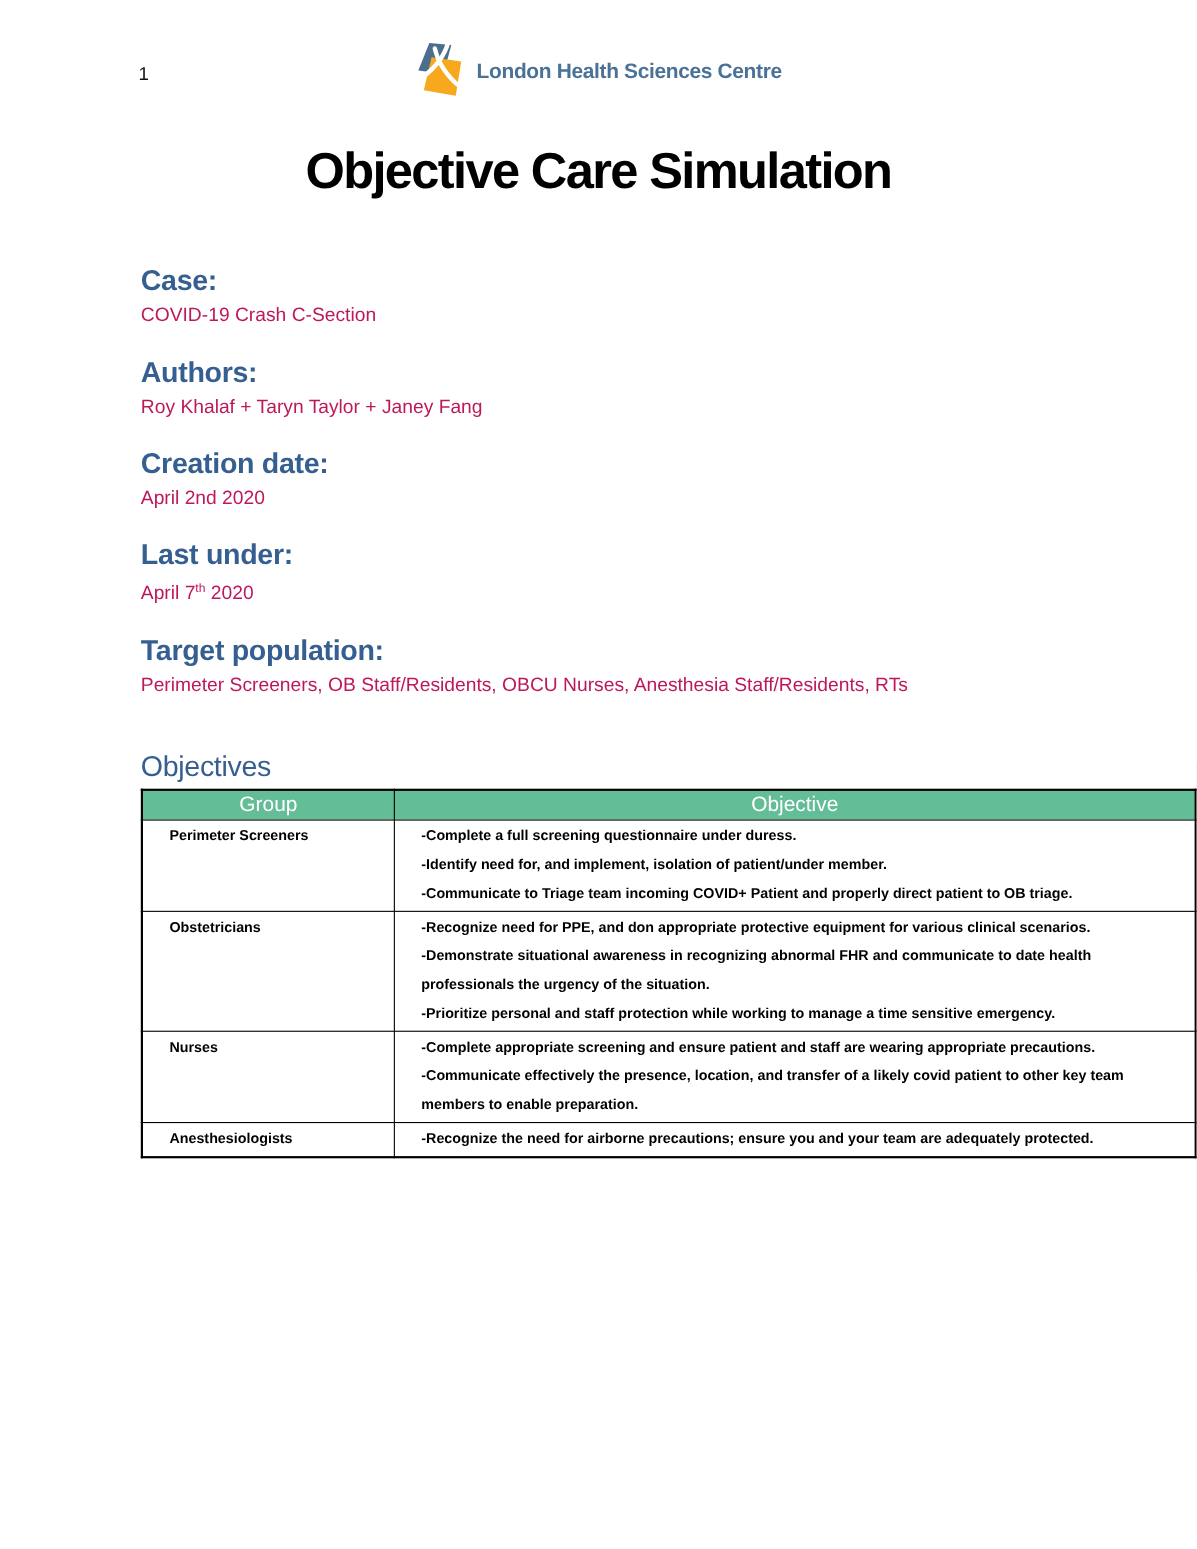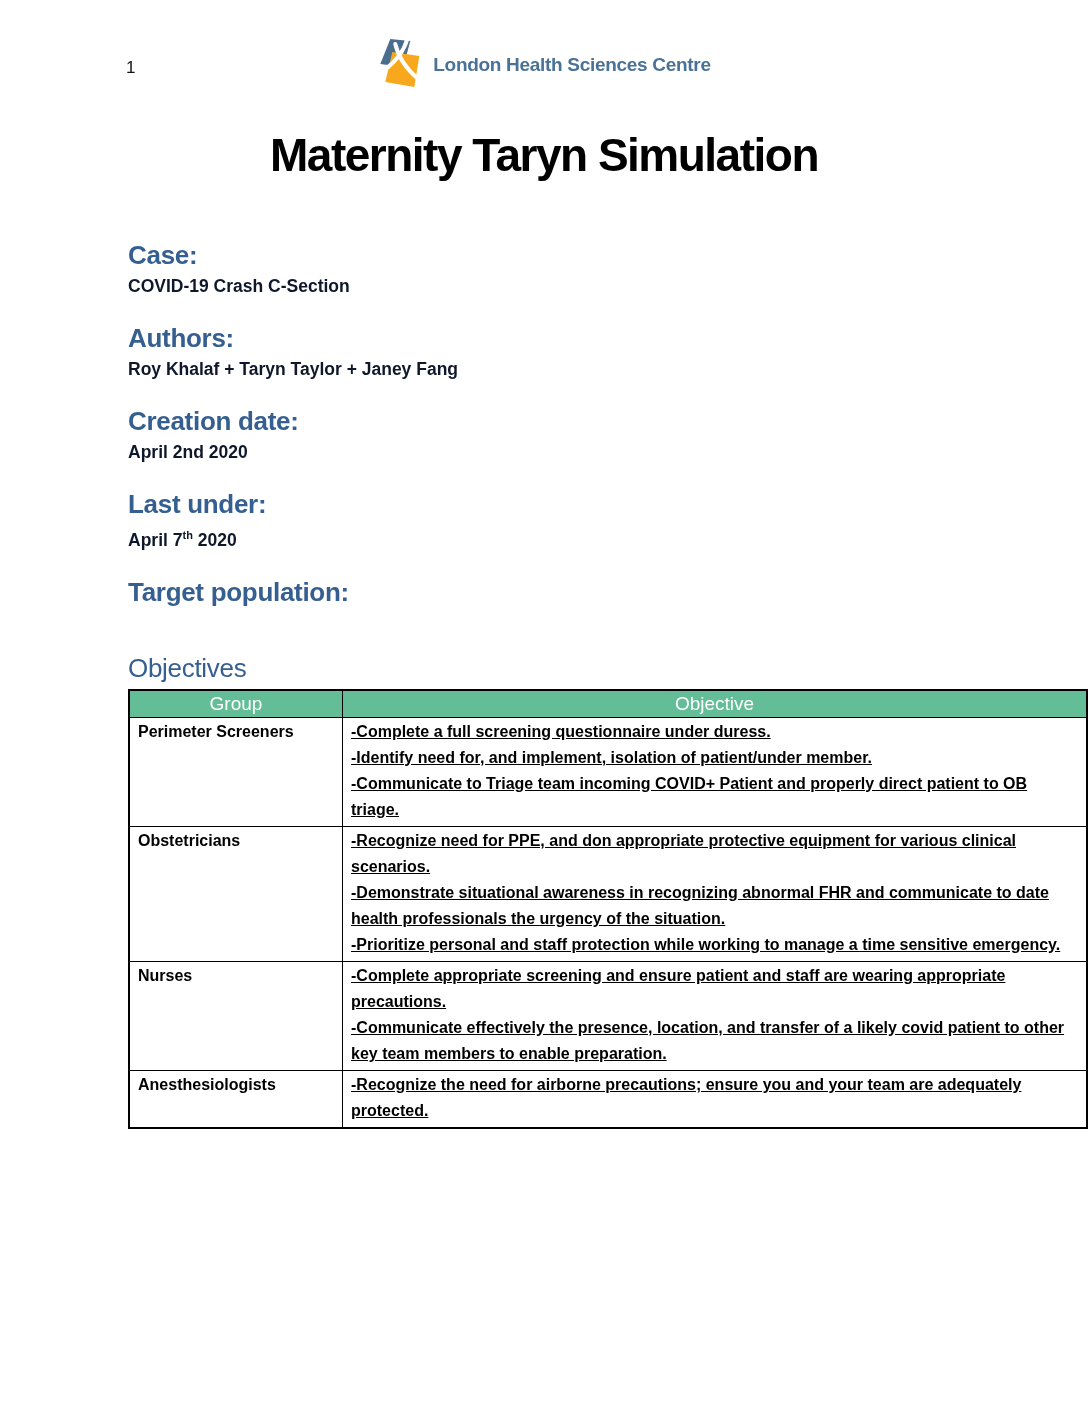--- a/index.html
+++ b/index.html
@@ -36,22 +36,22 @@
     position:absolute; left:128px; top:240px; width:812px;
   }
   .section { margin:0 0 24px 0; }
   .section-heading {
     margin:0;
     font-size:26px; font-weight:bold; line-height:30px;
     color:#365f91; letter-spacing:-0.3px;
   }
   .section-body {
     margin:4px 0 0 0;
-    font-size:17.5px; font-weight:bold; line-height:25px;
-    color:#0f172a;
+    font-size:17.5px; font-weight:normal; line-height:25px;
+    color:#be185d;
   }
   .section-body sup { font-size:11px; }
   .objectives-heading {
     margin:46px 0 6px 0;
     font-size:26px; font-weight:normal; line-height:30px;
     color:#365f91; letter-spacing:-0.3px;
   }
   table.objectives {
     border-collapse:collapse;
     width:960px;
@@ -62,46 +62,46 @@
   }
   table.objectives th {
     background:#63bd97;
     color:#ffffff;
     font-size:19px; font-weight:normal;
     text-align:center;
     padding:2px 4px;
   }
   table.objectives td {
     vertical-align:top;
-    font-size:16px; font-weight:bold; line-height:26px;
-    padding:1px 8px 3px 8px;
+    font-size:13px; font-weight:bold; line-height:26px;
+    padding:1px 8px 3px 24px;
   }
   td.group-cell { width:196px; }
-  .objective-item { margin:0;text-decoration:underline; }
+  .objective-item { margin:0; }
 </style>
 </head>
 <body>
 
 <div class="page">
 
   <div class="page-number">1</div>
 
   <div class="logo">
     <span>
       <svg width="46" height="50" viewBox="0 0 46 50" aria-hidden="true">
         <path d="M13,1 L33,3 L26,29 L3,26 Z" fill="#4b6e8e"></path>
         <path d="M15,14 L42,18 L37,49 L8,44 Z" fill="#f8a81d"></path>
         <path d="M30,1 C27,12 18,24 6,33" stroke="#ffffff" stroke-width="4" fill="none" stroke-linecap="round"></path>
         <path d="M18,6 C21,19 29,31 41,41 " stroke="#ffffff" stroke-width="4" fill="none" stroke-linecap="round"></path>
       </svg>
     </span>
     <span class="logo-text">London Health Sciences Centre</span>
   </div>
 
-  <div class="doc-title">Maternity Taryn Simulation</div>
+  <div class="doc-title">Objective Care Simulation</div>
 
   <div class="content">
 
     <div class="section">
       <h2 class="section-heading">Case:</h2>
       <p class="section-body">COVID-19 Crash C-Section</p>
     </div>
 
     <div class="section">
       <h2 class="section-heading">Authors:</h2>
@@ -113,20 +113,21 @@
       <p class="section-body">April 2nd 2020</p>
     </div>
 
     <div class="section">
       <h2 class="section-heading">Last under:</h2>
       <p class="section-body"><span>April 7</span><sup>th</sup><span> 2020</span></p>
     </div>
 
     <div class="section">
       <h2 class="section-heading">Target population:</h2>
+      <p class="section-body">Perimeter Screeners, OB Staff/Residents, OBCU Nurses, Anesthesia Staff/Residents, RTs</p>
     </div>
 
     <h2 class="objectives-heading">Objectives</h2>
 
     <table class="objectives">
       <colgroup>
           <col style="width:196px">
           <col>
         </colgroup>
       <thead>

